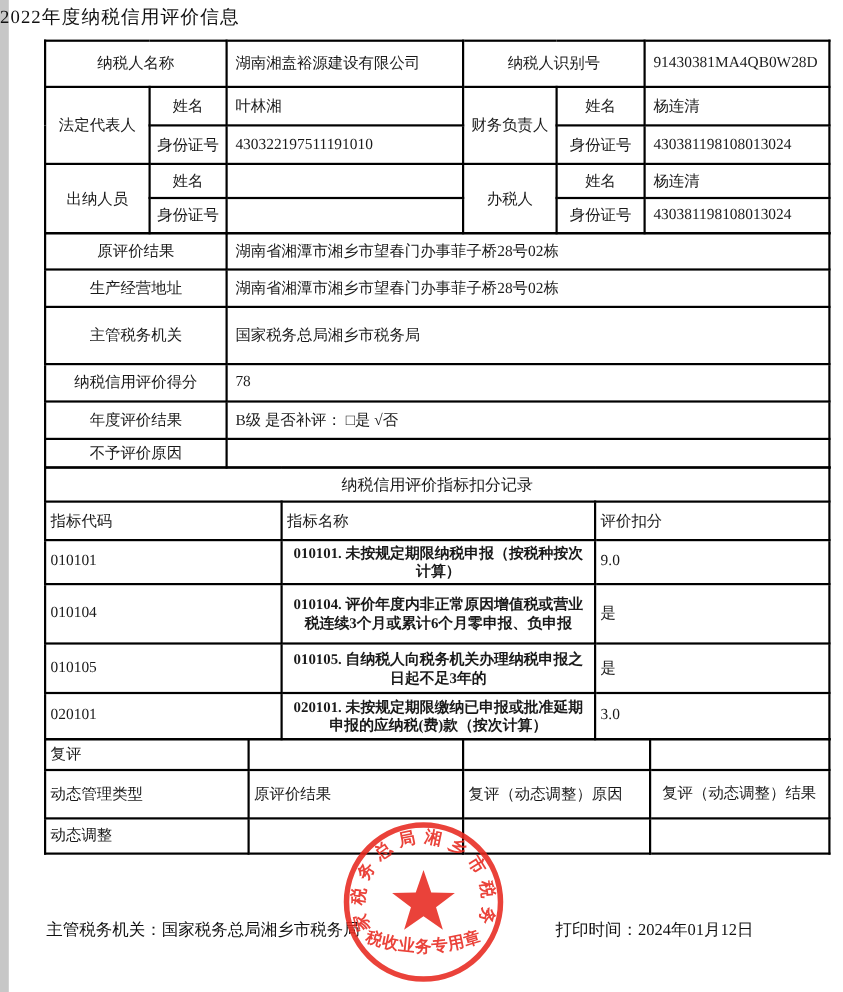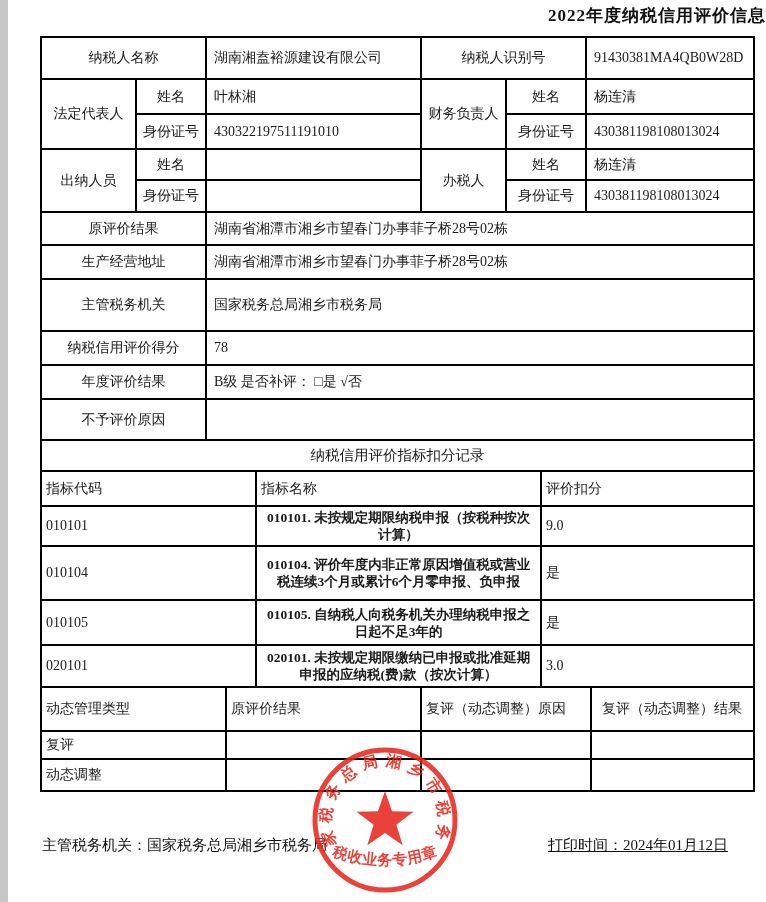--- a/index.html
+++ b/index.html
@@ -2,38 +2,38 @@
 <html><head>
 <meta charset="utf-8">
 <style>
   html,body{margin:0;padding:0;background:#ffffff;}
   .page{
     position:relative;width:766px;height:902px;background:#ffffff;overflow:hidden;
     font-family:"Liberation Serif","DejaVu Serif",serif;color:#111;
   }
   .scan-edge{position:absolute;left:0;top:0;width:8px;height:902px;background:#c7c7c7;}
   .doc-title{
-    position:absolute;left:0;top:4px;width:100%;text-align:right;
-    font-size:17px;font-weight:bold;letter-spacing:1px;
+    position:absolute;left:0;top:4px;width:100%;text-align:left;
+    font-size:17px;font-weight:normal;letter-spacing:1px;
   }
   .tables{position:absolute;left:40px;top:36px;width:713px;}
   table{border-collapse:collapse;table-layout:fixed;width:713px;margin-top:-2px;padding-left:16px;}
   table:first-child{margin-top:0;}
   td{
     border:2px solid #000;font-size:14px;padding:0 4px;
     overflow:hidden;vertical-align:middle;color:#1a1a1a;
   }
   td.lab{text-align:center;}
   td.val{text-align:left;padding-left:7px;}
   td.ctr{text-align:left;}
   td.name-cell{font-size:13.5px;line-height:17px;text-align:center;padding:2px 6px;font-weight:bold;}
   td.sec{text-align:center;font-size:14.5px;height:29px;}
   .footer-line{position:absolute;top:836px;left:0;width:766px;font-size:15px;}
   .footer-authority{position:absolute;left:42px;top:0;}
-  .footer-print{position:absolute;left:548px;top:0;text-decoration:underline;}
+  .footer-print{position:absolute;left:505px;top:0;}
   .stamp{position:absolute;left:305px;top:740px;width:160px;height:160px;opacity:.88;}
   .stamp text{font-family:"Liberation Serif","DejaVu Serif",serif;font-weight:bold;}
 </style>
 </head>
 <body>
 
 <div class="page">
   <div class="scan-edge"></div>
 
   <div class="doc-title">2022年度纳税信用评价信息</div>
@@ -106,21 +106,21 @@
         <td class="val">国家税务总局湘乡市税务局</td>
       </tr>
       <tr style="height:34px">
         <td class="lab">纳税信用评价得分</td>
         <td class="val">78</td>
       </tr>
       <tr style="height:34px">
         <td class="lab">年度评价结果</td>
         <td class="val">B级 是否补评： □是  √否</td>
       </tr>
-      <tr style="height:41px">
+      <tr style="height:26px">
         <td class="lab">不予评价原因</td>
         <td class="val"></td>
       </tr>
     </tbody>
       </table>
 
     <table>
       <colgroup>
           <col style="width:215px">
           <col style="width:285px">
@@ -159,31 +159,31 @@
       </table>
 
     <table>
       <colgroup>
           <col style="width:185px">
           <col style="width:195px">
           <col style="width:170px">
           <col style="width:163px">
         </colgroup>
       <tbody>
+      <tr style="height:28px">
+        <td class="ctr">复评</td>
+        <td class="val"></td>
+        <td class="val"></td>
+        <td class="val"></td>
+      </tr>
       <tr style="height:44px">
         <td class="ctr">动态管理类型</td>
         <td class="ctr">原评价结果</td>
         <td class="ctr">复评（动态调整）原因</td>
         <td class="ctr" style="padding:0 10px;line-height:18px">复评（动态调整）结果</td>
-      </tr>
-      <tr style="height:28px">
-        <td class="ctr">复评</td>
-        <td class="val"></td>
-        <td class="val"></td>
-        <td class="val"></td>
       </tr>
       <tr style="height:32px">
         <td class="ctr">动态调整</td>
         <td class="val"></td>
         <td class="val"></td>
         <td class="val"></td>
       </tr>
     </tbody>
       </table>
   </div>

